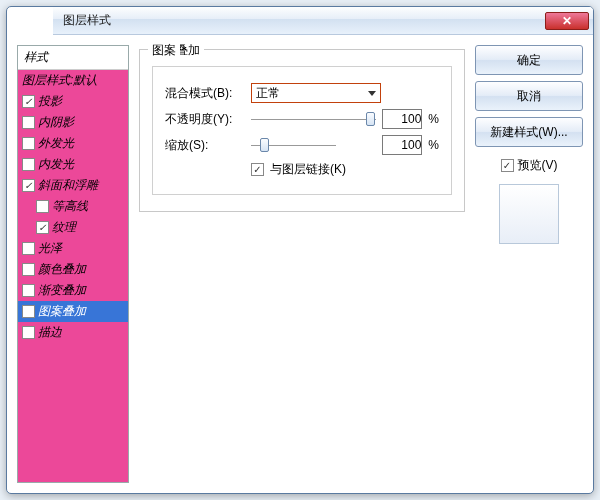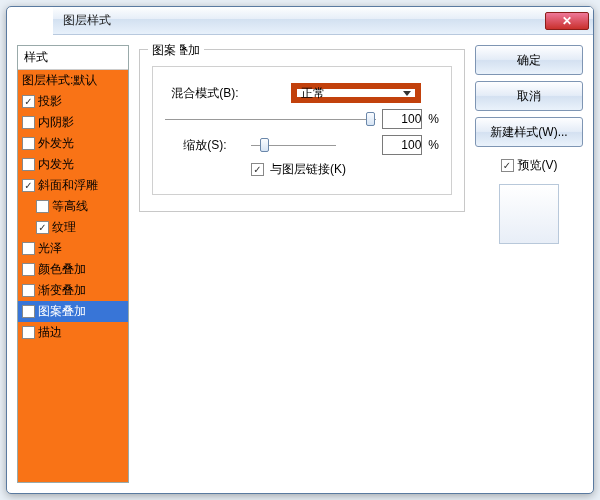--- a/index.html
+++ b/index.html
@@ -3,35 +3,35 @@
 <meta charset="utf-8">
 <style>
 * { box-sizing: border-box; font-family: "Microsoft YaHei", SimSun, sans-serif; font-size: 12px; }
 body { margin: 0; background: #e8eff6; padding: 6px; }
 .window { width: 588px; height: 488px; background: #fff; border: 1px solid #5a7aa0; border-radius: 5px; box-shadow: 0 2px 8px rgba(0,0,0,0.3); overflow: hidden; }
 .titlebar { height: 28px; background: linear-gradient(#fdfefe, #e6eef8 45%, #d3e1f1 46%, #e8f1fb); display: flex; align-items: center; padding: 0 4px 0 10px; border-bottom: 1px solid #b8c9de; margin-left: 46px; }
 .titlebar .title { flex: 1; color: #1a1a1a; }
 .close-btn { width: 44px; height: 18px; background: linear-gradient(#e79, #c9302c); border: 1px solid #8b1e1a; border-radius: 2px; color: #fff; display: flex; align-items: center; justify-content: center; cursor: pointer; font-weight: bold; }
 .body { display: flex; padding: 10px; gap: 10px; height: calc(100% - 28px); }
 .styles-col { width: 112px; }
-.styles-box { border: 1px solid #9aa; background: #f97316; height: 100%; }
+.styles-box { border: 1px solid #9aa; background: #ec4899; height: 100%; font-style: italic; }
 .styles-header { padding: 3px 6px; background: #fff; border-bottom: 1px solid #ccc; }
 .styles-row { display: flex; align-items: center; padding: 2px 4px; gap: 3px; cursor: default; }
 .styles-row.selected { background: #3875d7; color: #fff; }
 .styles-row.indent { padding-left: 18px; }
 .chk { width: 13px; height: 13px; border: 1px solid #888; background: #fff; display: inline-flex; align-items: center; justify-content: center; font-size: 10px; color: #333; }
 .chk.on::after { content: "✓"; }
 .styles-row.selected .chk.on::after { color: #fff; }
 .center { flex: 1; position: relative; }
 .fieldset { border: 1px solid #c8c8c8; padding: 10px 12px 16px; margin-top: 4px; position: relative; }
 .fieldset-label { position: absolute; top: -8px; left: 8px; background: #fff; padding: 0 4px; }
 .inner-fieldset { border: 1px solid #d0d0d0; padding: 10px 12px; margin-top: 6px; }
 .row { display: flex; align-items: center; margin: 6px 0; gap: 6px; }
-.lbl { width: 80px; text-align: center; }
-.select { width: 130px; height: 20px; border: 6px solid #c2410c; background: #fff; display: flex; align-items: center; padding: 0 4px; justify-content: space-between; margin-left: 40px; }
+.lbl { width: 80px; text-align: left; }
+.select { width: 130px; height: 20px; border: 1px solid #c2410c; background: #fff; display: flex; align-items: center; padding: 0 4px; justify-content: space-between; }
 .arrow-down { width: 0; height: 0; border-left: 4px solid transparent; border-right: 4px solid transparent; border-top: 5px solid #333; }
 .slider { flex: 1; height: 16px; position: relative; }
 .slider-track { height: 1px; background: #999; position: absolute; top: 8px; left: 0; right: 0; }
 .slider-thumb { width: 9px; height: 14px; background: linear-gradient(#fafcff,#d6e4f4); border: 1px solid #6a87aa; position: absolute; top: 1px; border-radius: 2px; }
 .num-input { width: 40px; height: 20px; border: 1px solid #7a7a7a; text-align: right; padding: 0 0; background: #fff; }
 .pattern-swatch { width: 56px; height: 56px; border: 1px solid #888; background: repeating-linear-gradient(45deg,#eef,#eef 6px,#f7f7fb 6px,#f7f7fb 12px); }
 .small-btn { width: 20px; height: 20px; border: 1px solid #8a8a8a; background: linear-gradient(#fdfdfd,#e6e6e6); display: flex; align-items: center; justify-content: center; }
 .btn { height: 22px; border: 1px solid #7e95b3; background: linear-gradient(#fefeff,#e4ecf7 48%,#d4e1f1 52%,#eaf2fb); border-radius: 3px; padding: 14px 10px; display: flex; align-items: center; justify-content: center; cursor: pointer; }
 .right-col { width: 108px; display: flex; flex-direction: column; gap: 6px; align-items: stretch; }
 .right-col .btn { width: 100%; }
@@ -116,20 +116,21 @@
 
           <div class="row">
             <span class="lbl">混合模式(B):</span>
             <div class="select">
               <span>正常</span>
               <span class="arrow-down"></span>
             </div>
           </div>
 
           <div class="row">
+            <span class="lbl">不透明度(Y):</span>
             <div class="slider">
               <div class="slider-track"></div>
               <div class="slider-thumb" style="left:calc(100% - 10px)"></div>
             </div>
             <input class="num-input" value="100" style="">
             <span>%</span>
           </div>
 
 
           <div class="row">

